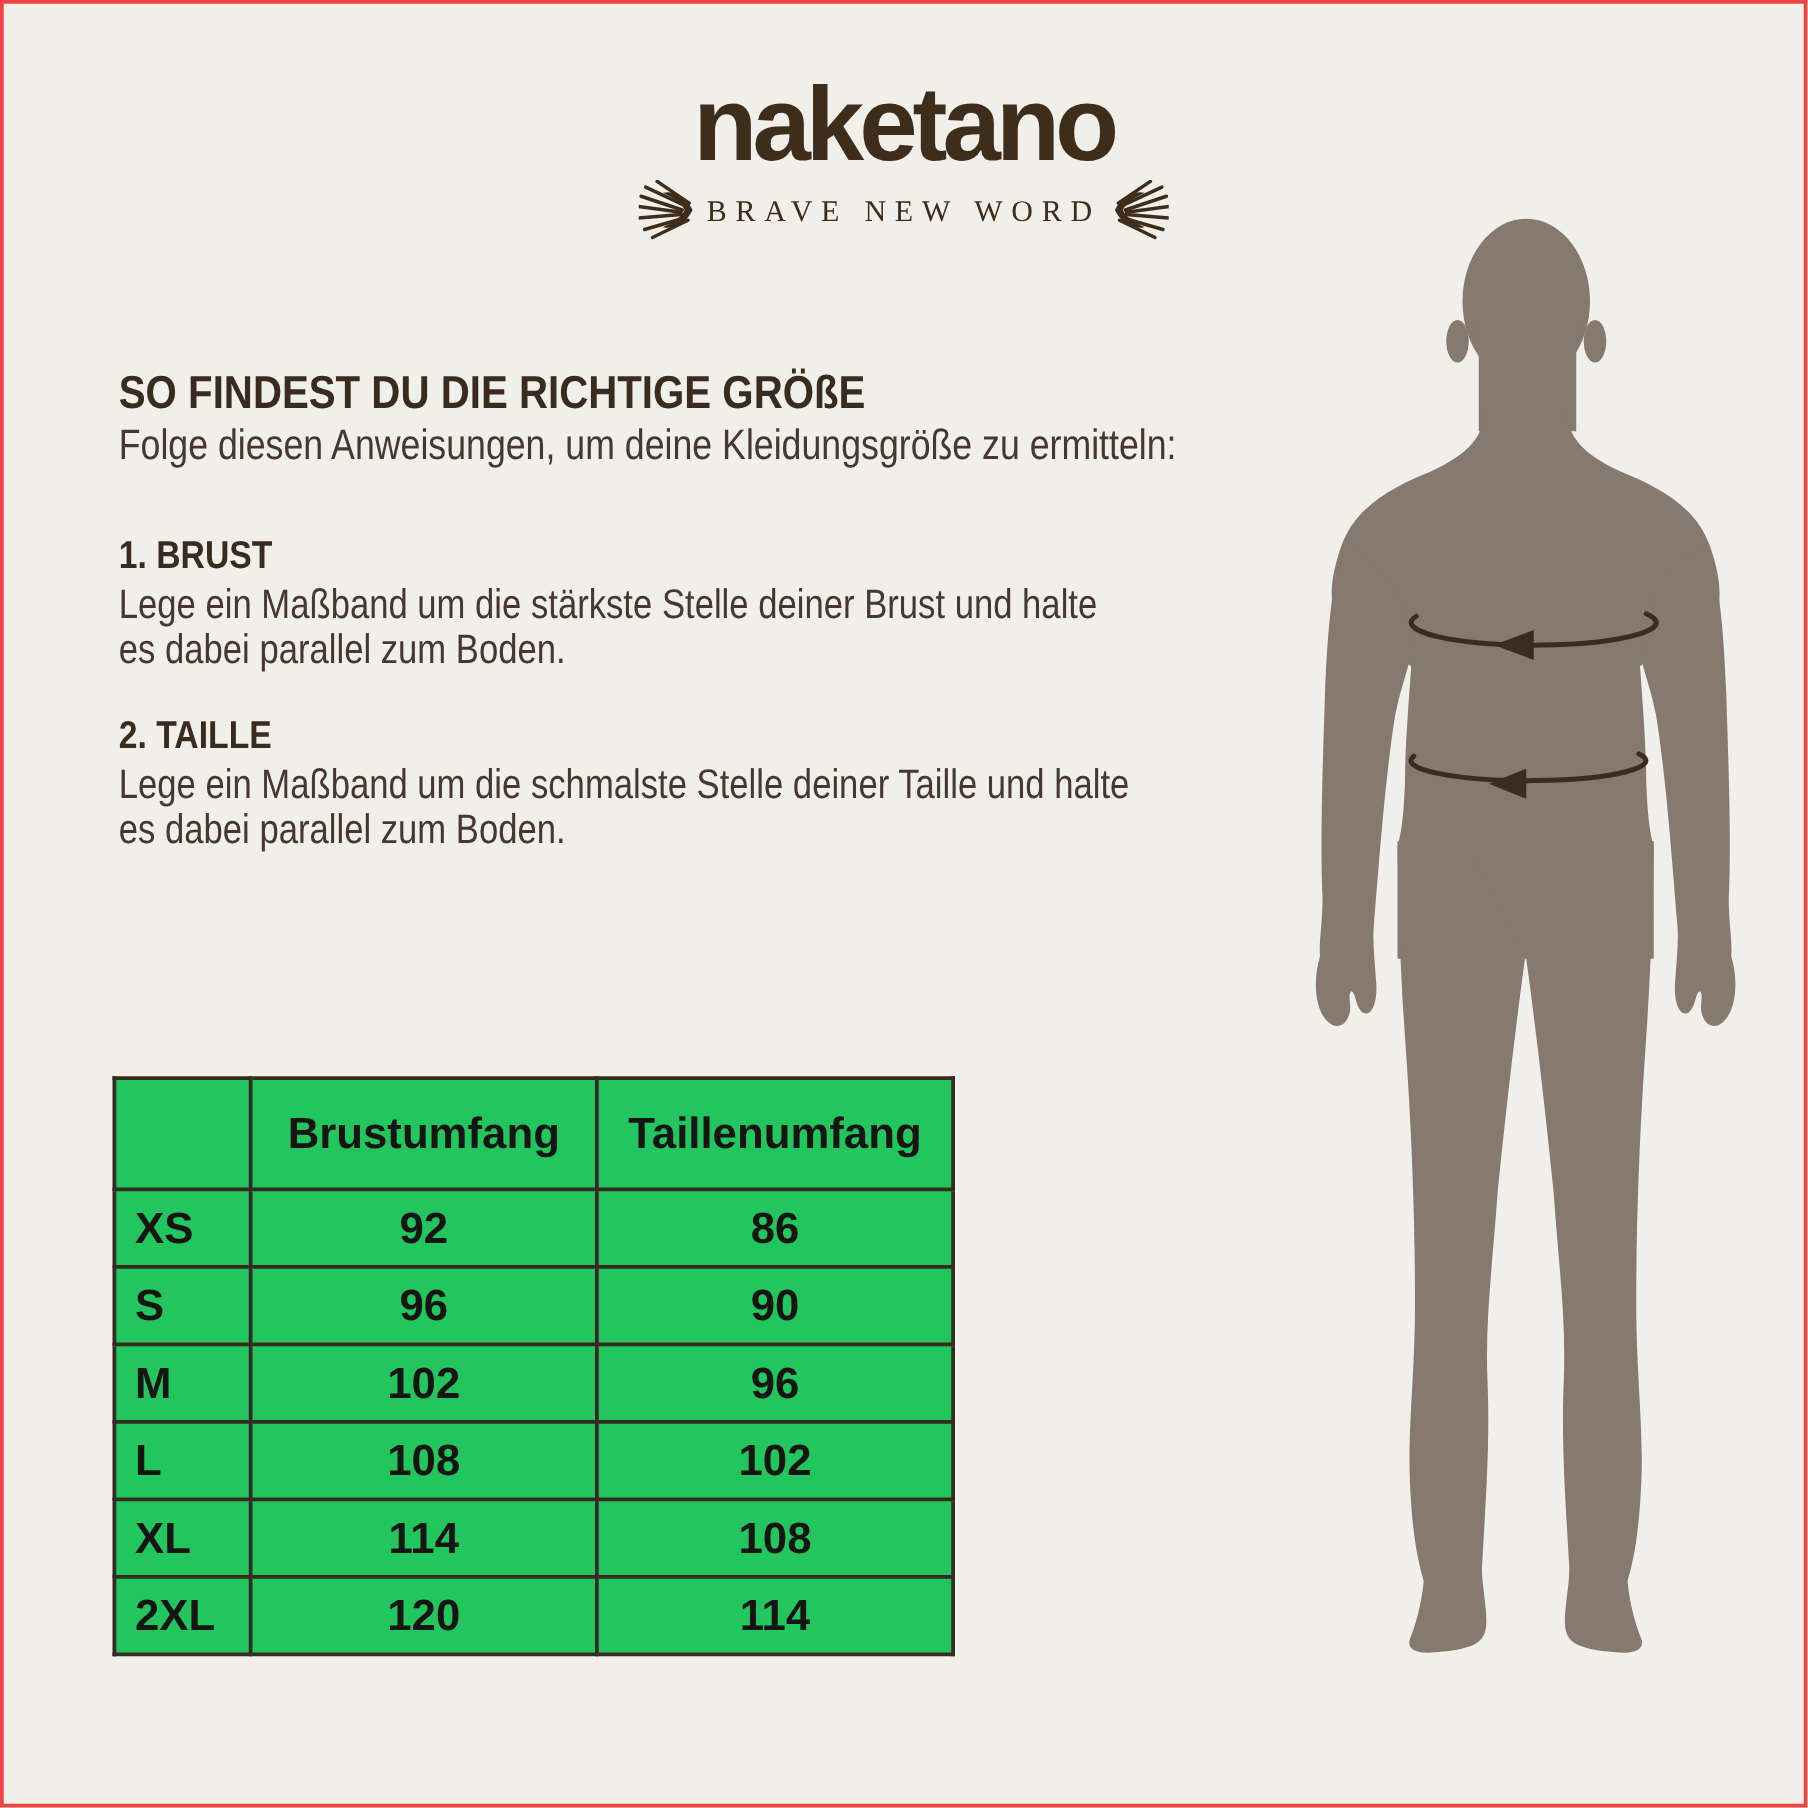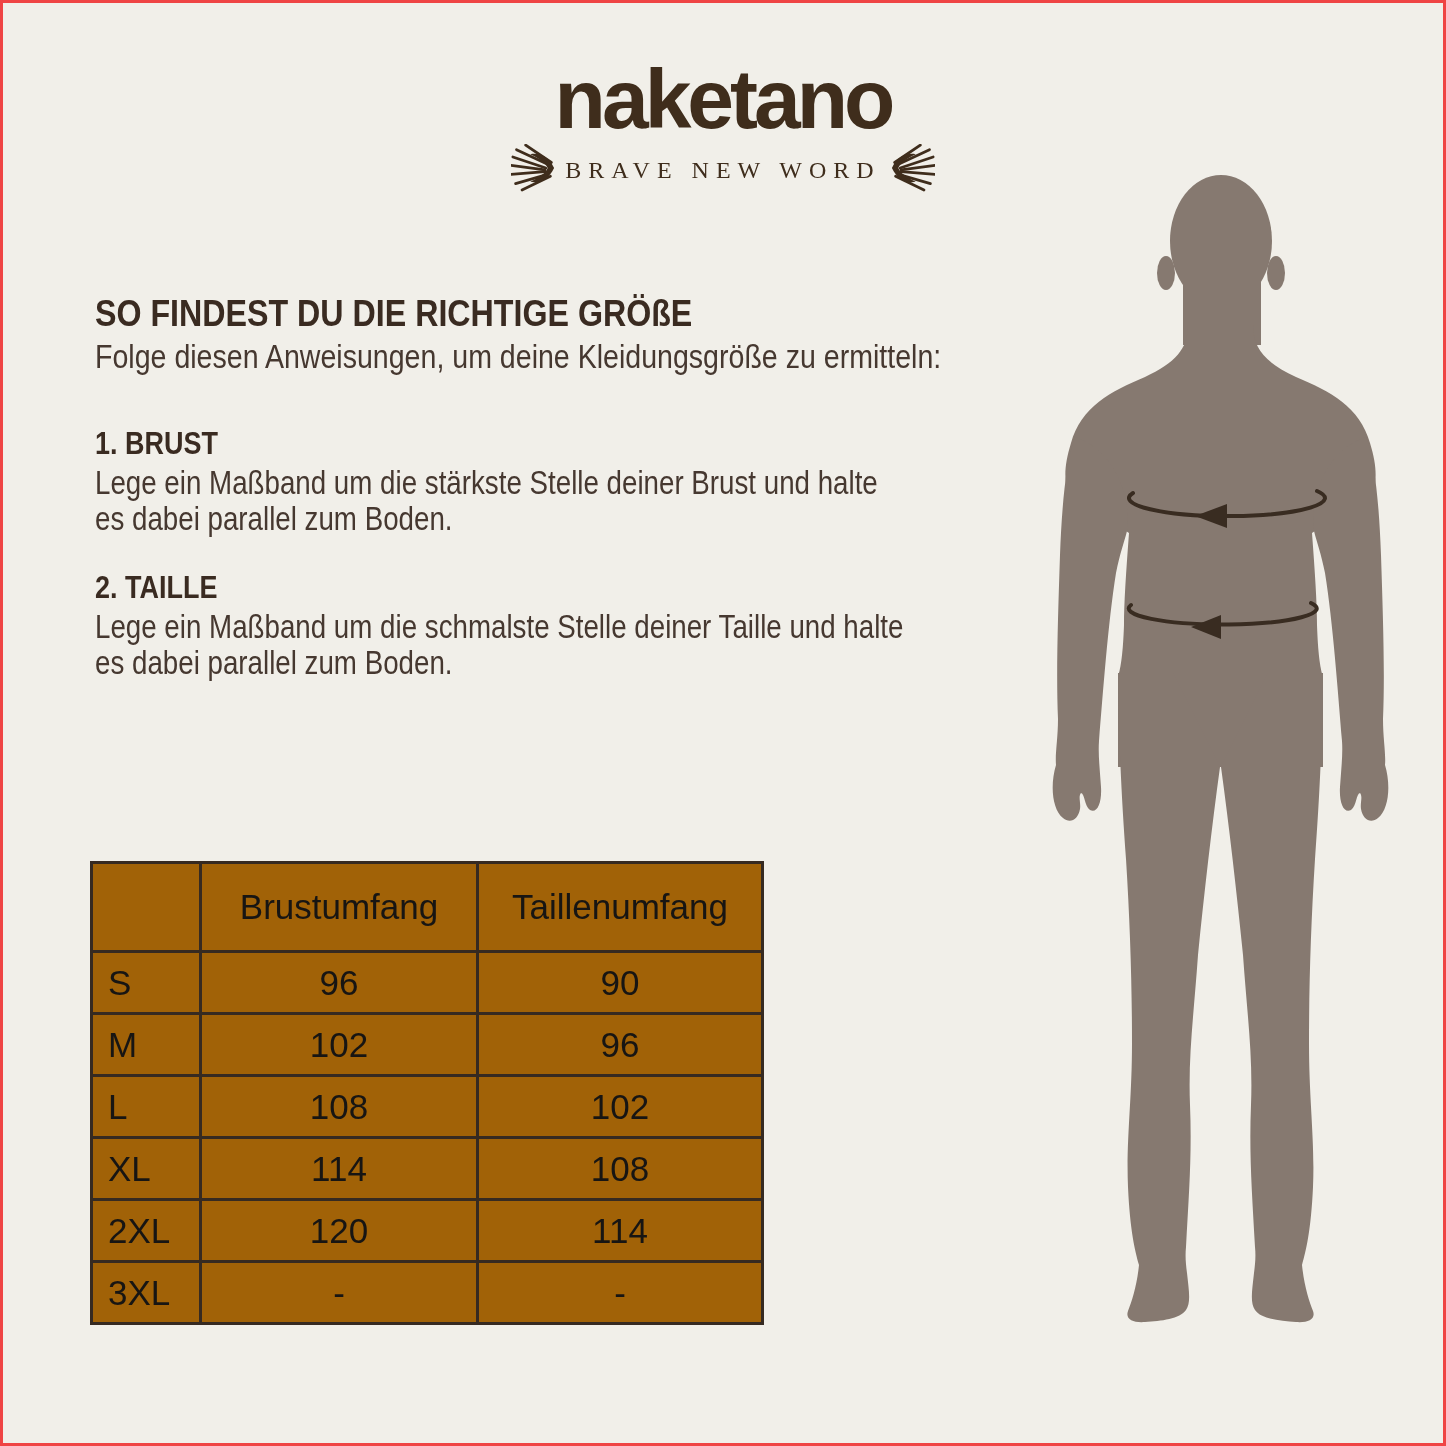--- a/index.html
+++ b/index.html
@@ -38,22 +38,22 @@
   .h2.s1 { top:424px; } .h2.s2 { top:568px; }
   .body-p { font-size:33px; color:#463830; line-height:36px; }
   .body-p.s1 { top:462px; } .body-p.s2 { top:606px; }
   
   table.sizes {
     position:absolute; left:87px; top:858px; width:671px;
     border-collapse:collapse; table-layout:fixed;
     font-size:35px; color:#171513;
   }
   table.sizes th, table.sizes td {
-    border:3px solid #362a21; text-align:center; font-weight:normal;
-    background:#a16207;
+    border:3px solid #362a21; text-align:center; font-weight:bold;
+    background:#22c55e;
   }
   table.sizes thead tr { height:89px; }
   table.sizes tbody tr { height:62px; }
   table.sizes td.size-col { text-align:left; padding-left:15px; }
   
   .figure { position:absolute; left:1020px; top:150px; width:420px; height:1180px; }
 </style>
 </head>
 <body>
 
@@ -111,20 +111,25 @@
       </colgroup>
     <thead>
       <tr>
         <th></th>
         <th>Brustumfang</th>
         <th>Taillenumfang</th>
       </tr>
     </thead>
     <tbody>
       <tr>
+        <td class="size-col">XS</td>
+        <td>92</td>
+        <td>86</td>
+      </tr>
+      <tr>
         <td class="size-col">S</td>
         <td>96</td>
         <td>90</td>
       </tr>
       <tr>
         <td class="size-col">M</td>
         <td>102</td>
         <td>96</td>
       </tr>
       <tr>
@@ -134,25 +139,20 @@
       </tr>
       <tr>
         <td class="size-col">XL</td>
         <td>114</td>
         <td>108</td>
       </tr>
       <tr>
         <td class="size-col">2XL</td>
         <td>120</td>
         <td>114</td>
-      </tr>
-      <tr>
-        <td class="size-col">3XL</td>
-        <td>-</td>
-        <td>-</td>
       </tr>
     </tbody>
   </table>
 
   <svg class="figure" viewBox="0 0 420 1180">
     <g fill="#867970">
 
       <ellipse cx="198" cy="88" rx="51" ry="66"></ellipse>
       <ellipse cx="143" cy="120" rx="9" ry="17"></ellipse>
       <ellipse cx="253" cy="120" rx="9" ry="17"></ellipse>

